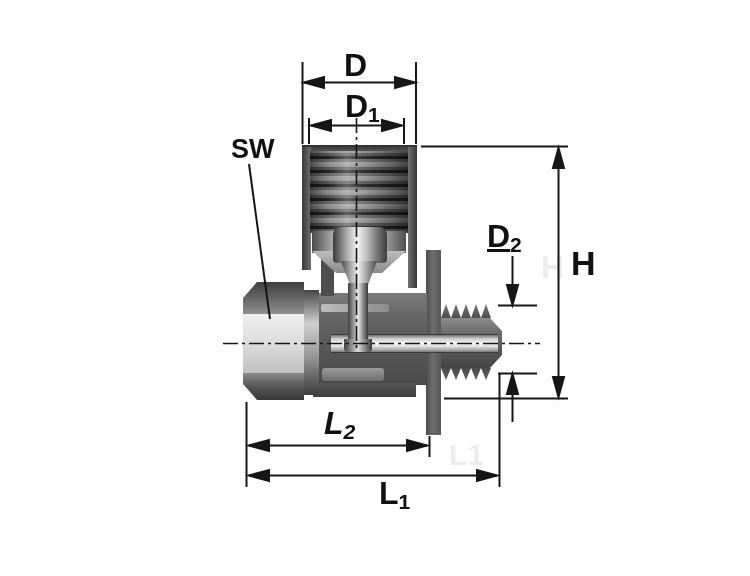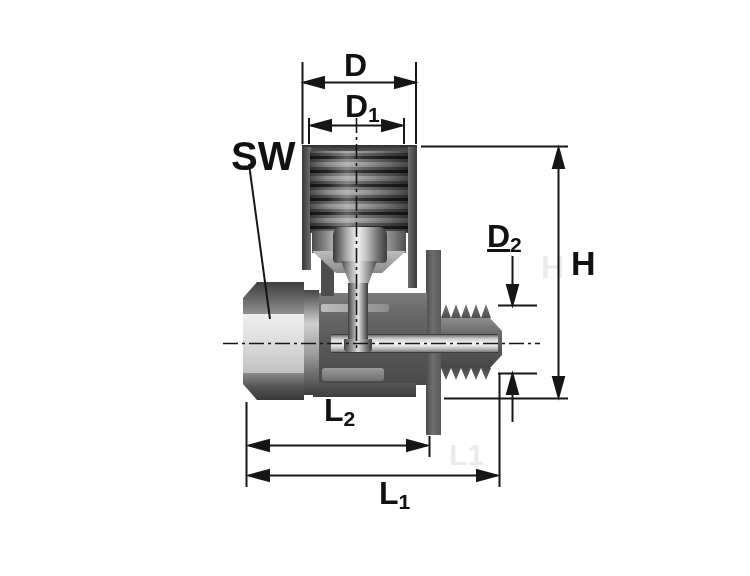--- a/index.html
+++ b/index.html
@@ -139,24 +139,24 @@
       <line x1="249" y1="475.5" x2="497" y2="475.5"></line>
       <path d="M249 475.5 L269 470 L269 481 Z" stroke="none"></path>
       <path d="M497 475.5 L477 470 L477 481 Z" stroke="none"></path>
     </g>
   </svg>
 
   <span class="dim-label" style="left:344px;top:49px;">
     <span>D</span></span>
   <span class="dim-label" style="left:345px;top:90px;text-align:center;">
     <span>D</span><sub>1</sub></span>
-  <span class="dim-label" style="left:231px;top:136px;font-size:40px;">
+  <span class="dim-label" style="left:231px;top:136px;font-size:27px;">
     <span>SW</span></span>
   <span class="dim-label" style="left:487px;top:220px;text-decoration:underline;">
     <span>D</span><sub>2</sub></span>
   <span class="dim-label" style="left:571px;top:246px;font-size:34px;">
     <span>H</span></span>
-  <span class="dim-label" style="left:324px;top:394px;">
+  <span class="dim-label" style="left:324px;top:407px;font-style:italic;">
     <span>L</span><sub>2</sub></span>
   <span class="dim-label" style="left:379px;top:477px;">
     <span>L</span><sub>1</sub></span>
 
 </div>
 
 </body></html>

